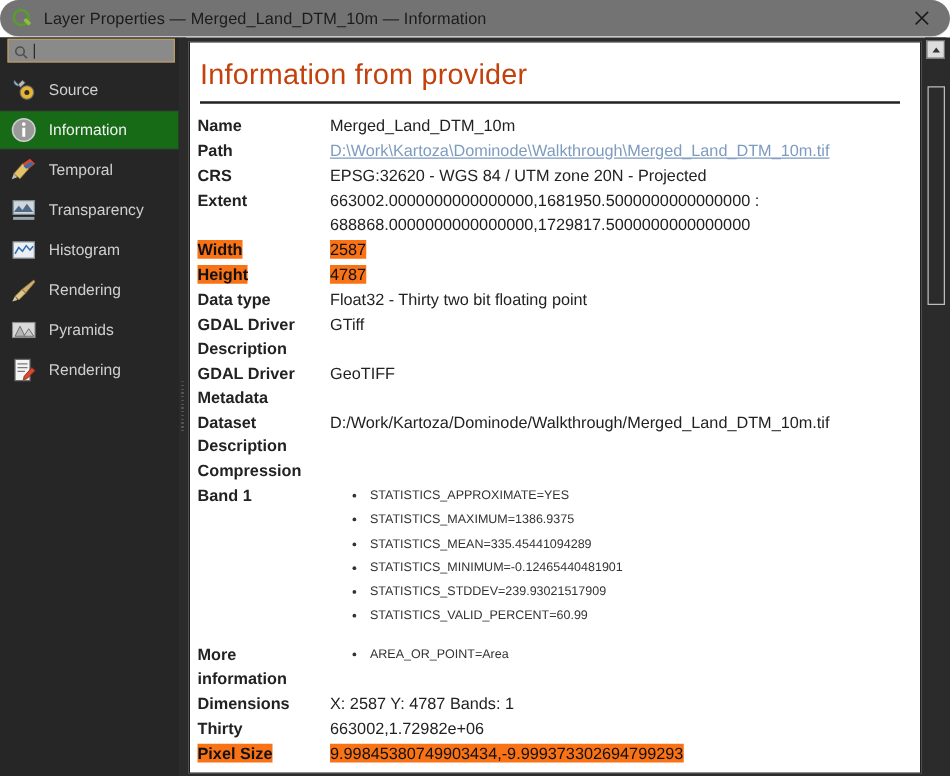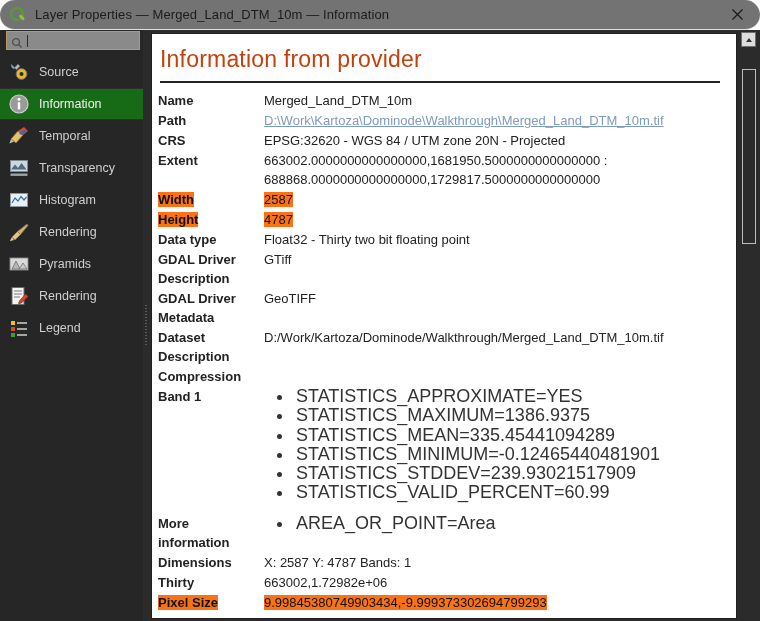--- a/index.html
+++ b/index.html
@@ -220,21 +220,21 @@
   .hl {
     background: #f97316;
     color: #111111;
   }
   ul.stats {
     margin: 0;
     padding: 0 0 0 30px;
     list-style: disc;
   }
   ul.stats li {
-    font-size: 18px;
+    font-size: 10px;
     line-height: 19.3px;
     color: #333333;
     padding-left: 2px;
   }
   .spacer-row td { height: 9px; line-height: 9px; font-size: 1px; }
 
   
   #scrollbar {
     position: absolute;
     left: 740px; top: 30px;
@@ -391,31 +391,20 @@
         <span class="nav-icon">
           <svg width="22" height="22" viewBox="0 0 22 22">
             <rect x="4" y="2.5" width="12" height="17" fill="#f4f4f4" stroke="#6b6b6b" stroke-width="1"></rect>
             <path d="M6 6h8 M6 9h8 M6 12h6" stroke="#7a7a7a" stroke-width="1"></path>
             <path d="M17.5 9 L20 11.5 L13.5 18 L10.6 18.8 L11.4 15.9z" fill="#d8482e" stroke="#8d2c1c" stroke-width=".7"></path>
           </svg>
         </span>
         <span class="nav-label">Rendering</span>
       </div>
 
-      <div class="nav-item">
-        <span class="nav-icon">
-          <svg width="22" height="22" viewBox="0 0 22 22">
-            <rect x="3" y="4" width="4" height="4" fill="#e8c32a"></rect>
-            <rect x="3" y="10" width="4" height="4" fill="#d8482e"></rect>
-            <rect x="3" y="16" width="4" height="4" fill="#3f9c35"></rect>
-            <path d="M9 6h10 M9 12h10 M9 18h10" stroke="#cfcfcf" stroke-width="1.6"></path>
-          </svg>
-        </span>
-        <span class="nav-label">Legend</span>
-      </div>
 
 
     </div>
   </div>
 
   <div id="splitter">
     <span class="grip"></span>
   </div>
 
   <div id="content-panel">

